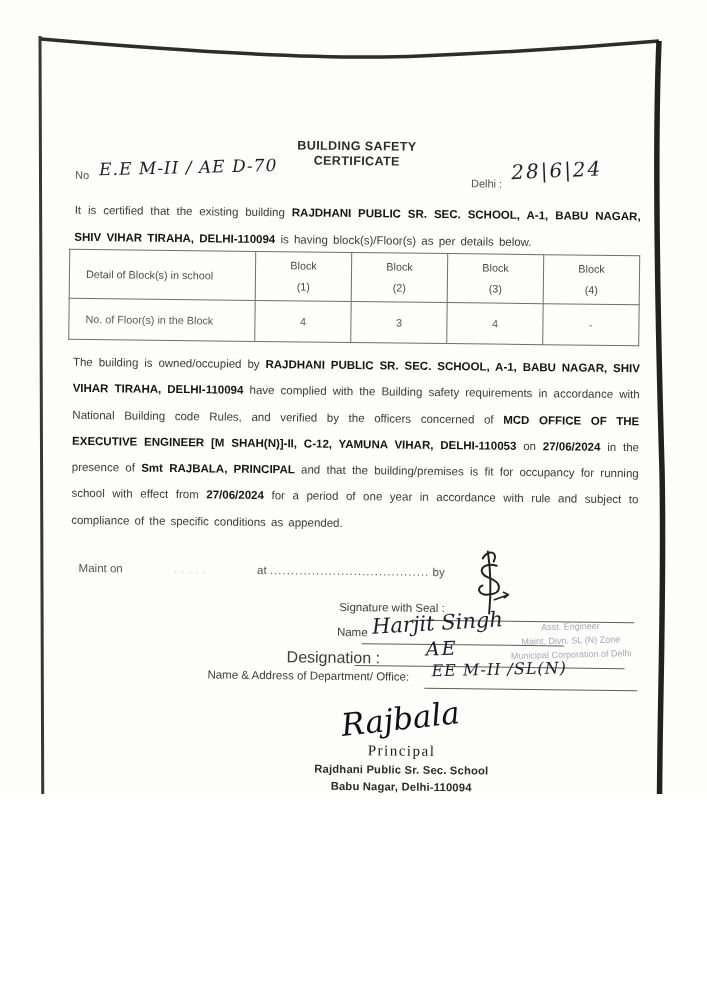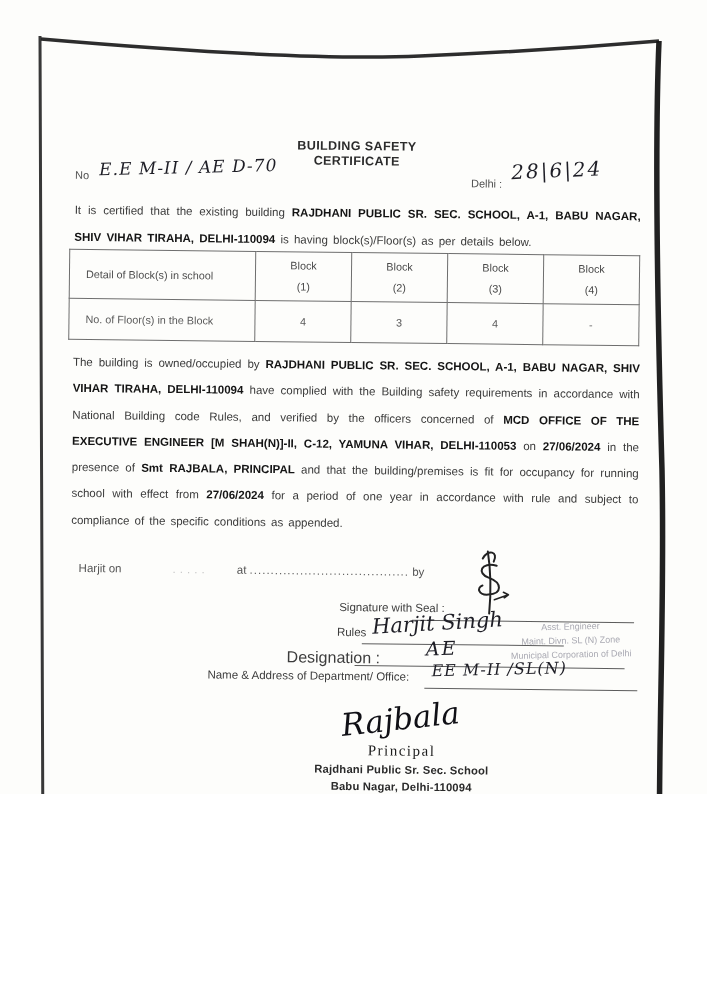--- a/index.html
+++ b/index.html
@@ -91,38 +91,38 @@
         <td class="val">3</td>
         <td class="val">4</td>
         <td class="val">-</td>
       </tr>
     </tbody>
       </table>
 
     <div class="abs para" style="left:72px;top:352px;width:567px;line-height:26.3px;"><span>The building is owned/occupied by </span><span class="b">RAJDHANI PUBLIC SR. SEC. SCHOOL, A-1, BABU NAGAR, SHIV VIHAR TIRAHA, DELHI-110094</span><span> have complied with the Building safety requirements in accordance with National Building code Rules, and verified by the officers concerned of </span><span class="b">MCD OFFICE OF THE EXECUTIVE ENGINEER [M SHAH(N)]-II, C-12, YAMUNA VIHAR, DELHI-110053</span><span> on </span><span class="b">27/06/2024</span><span> in the presence of </span><span class="b">Smt RAJBALA, PRINCIPAL</span><span> and that the building/premises is fit for occupancy for running school with effect from </span><span class="b">27/06/2024</span><span> for a period of one year in accordance with rule and subject to compliance of the specific conditions as appended.</span></div>
 
     <div class="abs" style="left:80px;top:565px;font-size:11.5px;color:#555;white-space:nowrap;">
-      <span>Harjit on</span>
+      <span>Maint on</span>
       <span class="faintdots" style="margin-left:48px;">.....</span>
-      <span style="margin-left:25px;">at</span>
+      <span style="margin-left:44px;">at</span>
       <span class="dotted">......................................</span>
       <span>by</span>
     </div>
 
     <svg class="abs" style="left:462px;top:546px;" width="62" height="68" viewBox="0 0 62 68">
       <path d="M27,4 C30,22 31,42 29,66" stroke="#222" stroke-width="2" fill="none" stroke-linecap="round"></path>
       <path d="M36,18 C20,14 16,26 28,30 C42,35 42,46 28,47 C18,48 16,40 22,38" stroke="#222" stroke-width="2" fill="none" stroke-linecap="round"></path>
       <path d="M22,11 C27,1 38,4 33,14" stroke="#222" stroke-width="2" fill="none" stroke-linecap="round"></path>
       <path d="M34,52 L48,47 M48,47 L43,44.5 M48,47 L44,50" stroke="#222" stroke-width="1.6" fill="none" stroke-linecap="round"></path>
     </svg>
 
     <span class="abs" style="left:341px;top:601px;font-size:11.5px;color:#3c3c3c;">Signature with Seal :</span>
     <div class="abs uline" style="left:414px;top:619px;width:222px;"></div>
 
-    <span class="abs" style="left:339px;top:626px;font-size:11.5px;color:#3c3c3c;">Rules</span>
+    <span class="abs" style="left:339px;top:626px;font-size:11.5px;color:#3c3c3c;">Name</span>
     <span class="abs hand" style="left:374px;top:610px;font-size:21px;transform:rotate(-4deg);">Harjit Singh</span>
     <div class="abs uline" style="left:364px;top:643px;width:202px;"></div>
 
     <span class="abs" style="left:289px;top:649px;font-size:16px;color:#3c3c3c;">Designation :</span>
     <span class="abs hand" style="left:428px;top:636px;font-size:19px;letter-spacing:2px;transform:rotate(-2deg);">AE</span>
     <div class="abs uline" style="left:357px;top:665px;width:270px;"></div>
 
     <span class="abs" style="left:210px;top:670px;font-size:11.5px;color:#3c3c3c;">Name &amp; Address of Department/ Office:</span>
     <span class="abs hand" style="left:434px;top:658px;font-size:16px;letter-spacing:1px;transform:rotate(-2deg);">EE M-II /SL(N)</span>
     <div class="abs uline" style="left:427px;top:687px;width:213px;"></div>

